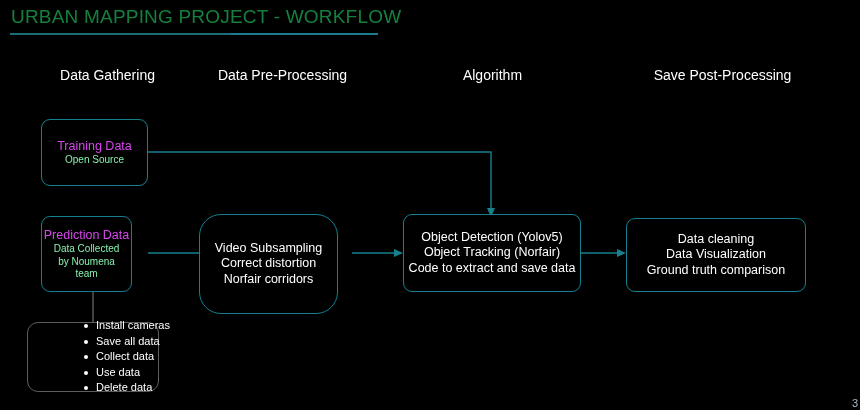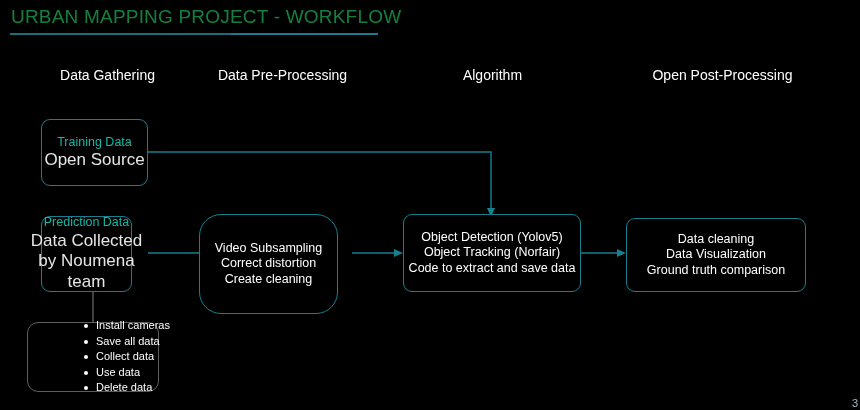--- a/index.html
+++ b/index.html
@@ -61,26 +61,26 @@
     background: #000000;
     display: flex;
     flex-direction: column;
     align-items: center;
     justify-content: center;
     text-align: center;
     line-height: 1.22;
   }
   .node .line-primary {
     font-size: 12.5px;
-    color: #14b8a6;
+    color: #d946ef;
     white-space: nowrap;
   }
   .node .line-muted {
-    font-size: 17px;
-    color: #e5e5e5;
+    font-size: 10px;
+    color: #86efac;
     white-space: nowrap;
   }
   .node .line-body {
     font-size: 12.5px;
     color: #ffffff;
     white-space: nowrap;
   }
 
   
   #node-checklist {
@@ -137,21 +137,21 @@
 <body>
 
 <div id="slide">
 
   <div id="title">URBAN MAPPING PROJECT - WORKFLOW</div>
   <div id="title-rule"></div>
 
   <div class="col-head" style="left:30px; width:155px;">Data Gathering</div>
   <div class="col-head" style="left:205px; width:155px;">Data Pre-Processing</div>
   <div class="col-head" style="left:415px; width:155px;">Algorithm</div>
-  <div class="col-head" style="left:645px; width:155px;">Open Post-Processing</div>
+  <div class="col-head" style="left:645px; width:155px;">Save Post-Processing</div>
 
   <svg id="wires" viewBox="0 0 860 410" width="860" height="410" xmlns="http://www.w3.org/2000/svg">
 
     <path d="M148 152 H491 V210" fill="none" stroke="#16808f" stroke-width="1.4"></path>
     <polygon points="491,217 487,208 495,208" fill="#16808f"></polygon>
 
     <path d="M148 253 H206" fill="none" stroke="#16808f" stroke-width="1.4"></path>
     <polygon points="213,253 204,249 204,257" fill="#16808f"></polygon>
 
     <path d="M352 253 H396" fill="none" stroke="#16808f" stroke-width="1.4"></path>
@@ -181,21 +181,21 @@
       <li>Save all data</li>
       <li>Collect data</li>
       <li>Use data</li>
       <li>Delete data</li>
     </ul>
   </div>
 
   <div class="node" id="node-preprocessing" style="left:199px; top:214px; width:139px; height:100px;border-radius:22px;">
     <div class="line-body">Video Subsampling</div>
     <div class="line-body">Correct distortion</div>
-    <div class="line-body">Create cleaning</div>
+    <div class="line-body">Norfair corridors</div>
   </div>
 
   <div class="node" id="node-algorithm" style="left:403px; top:214px; width:178px; height:78px;border-radius:9px;">
     <div class="line-body">Object Detection (Yolov5)</div>
     <div class="line-body">Object Tracking (Norfair)</div>
     <div class="line-body">Code to extract and save data</div>
   </div>
 
   <div class="node" id="node-postprocessing" style="left:626px; top:218px; width:180px; height:74px;">
     <div class="line-body">Data cleaning</div>

